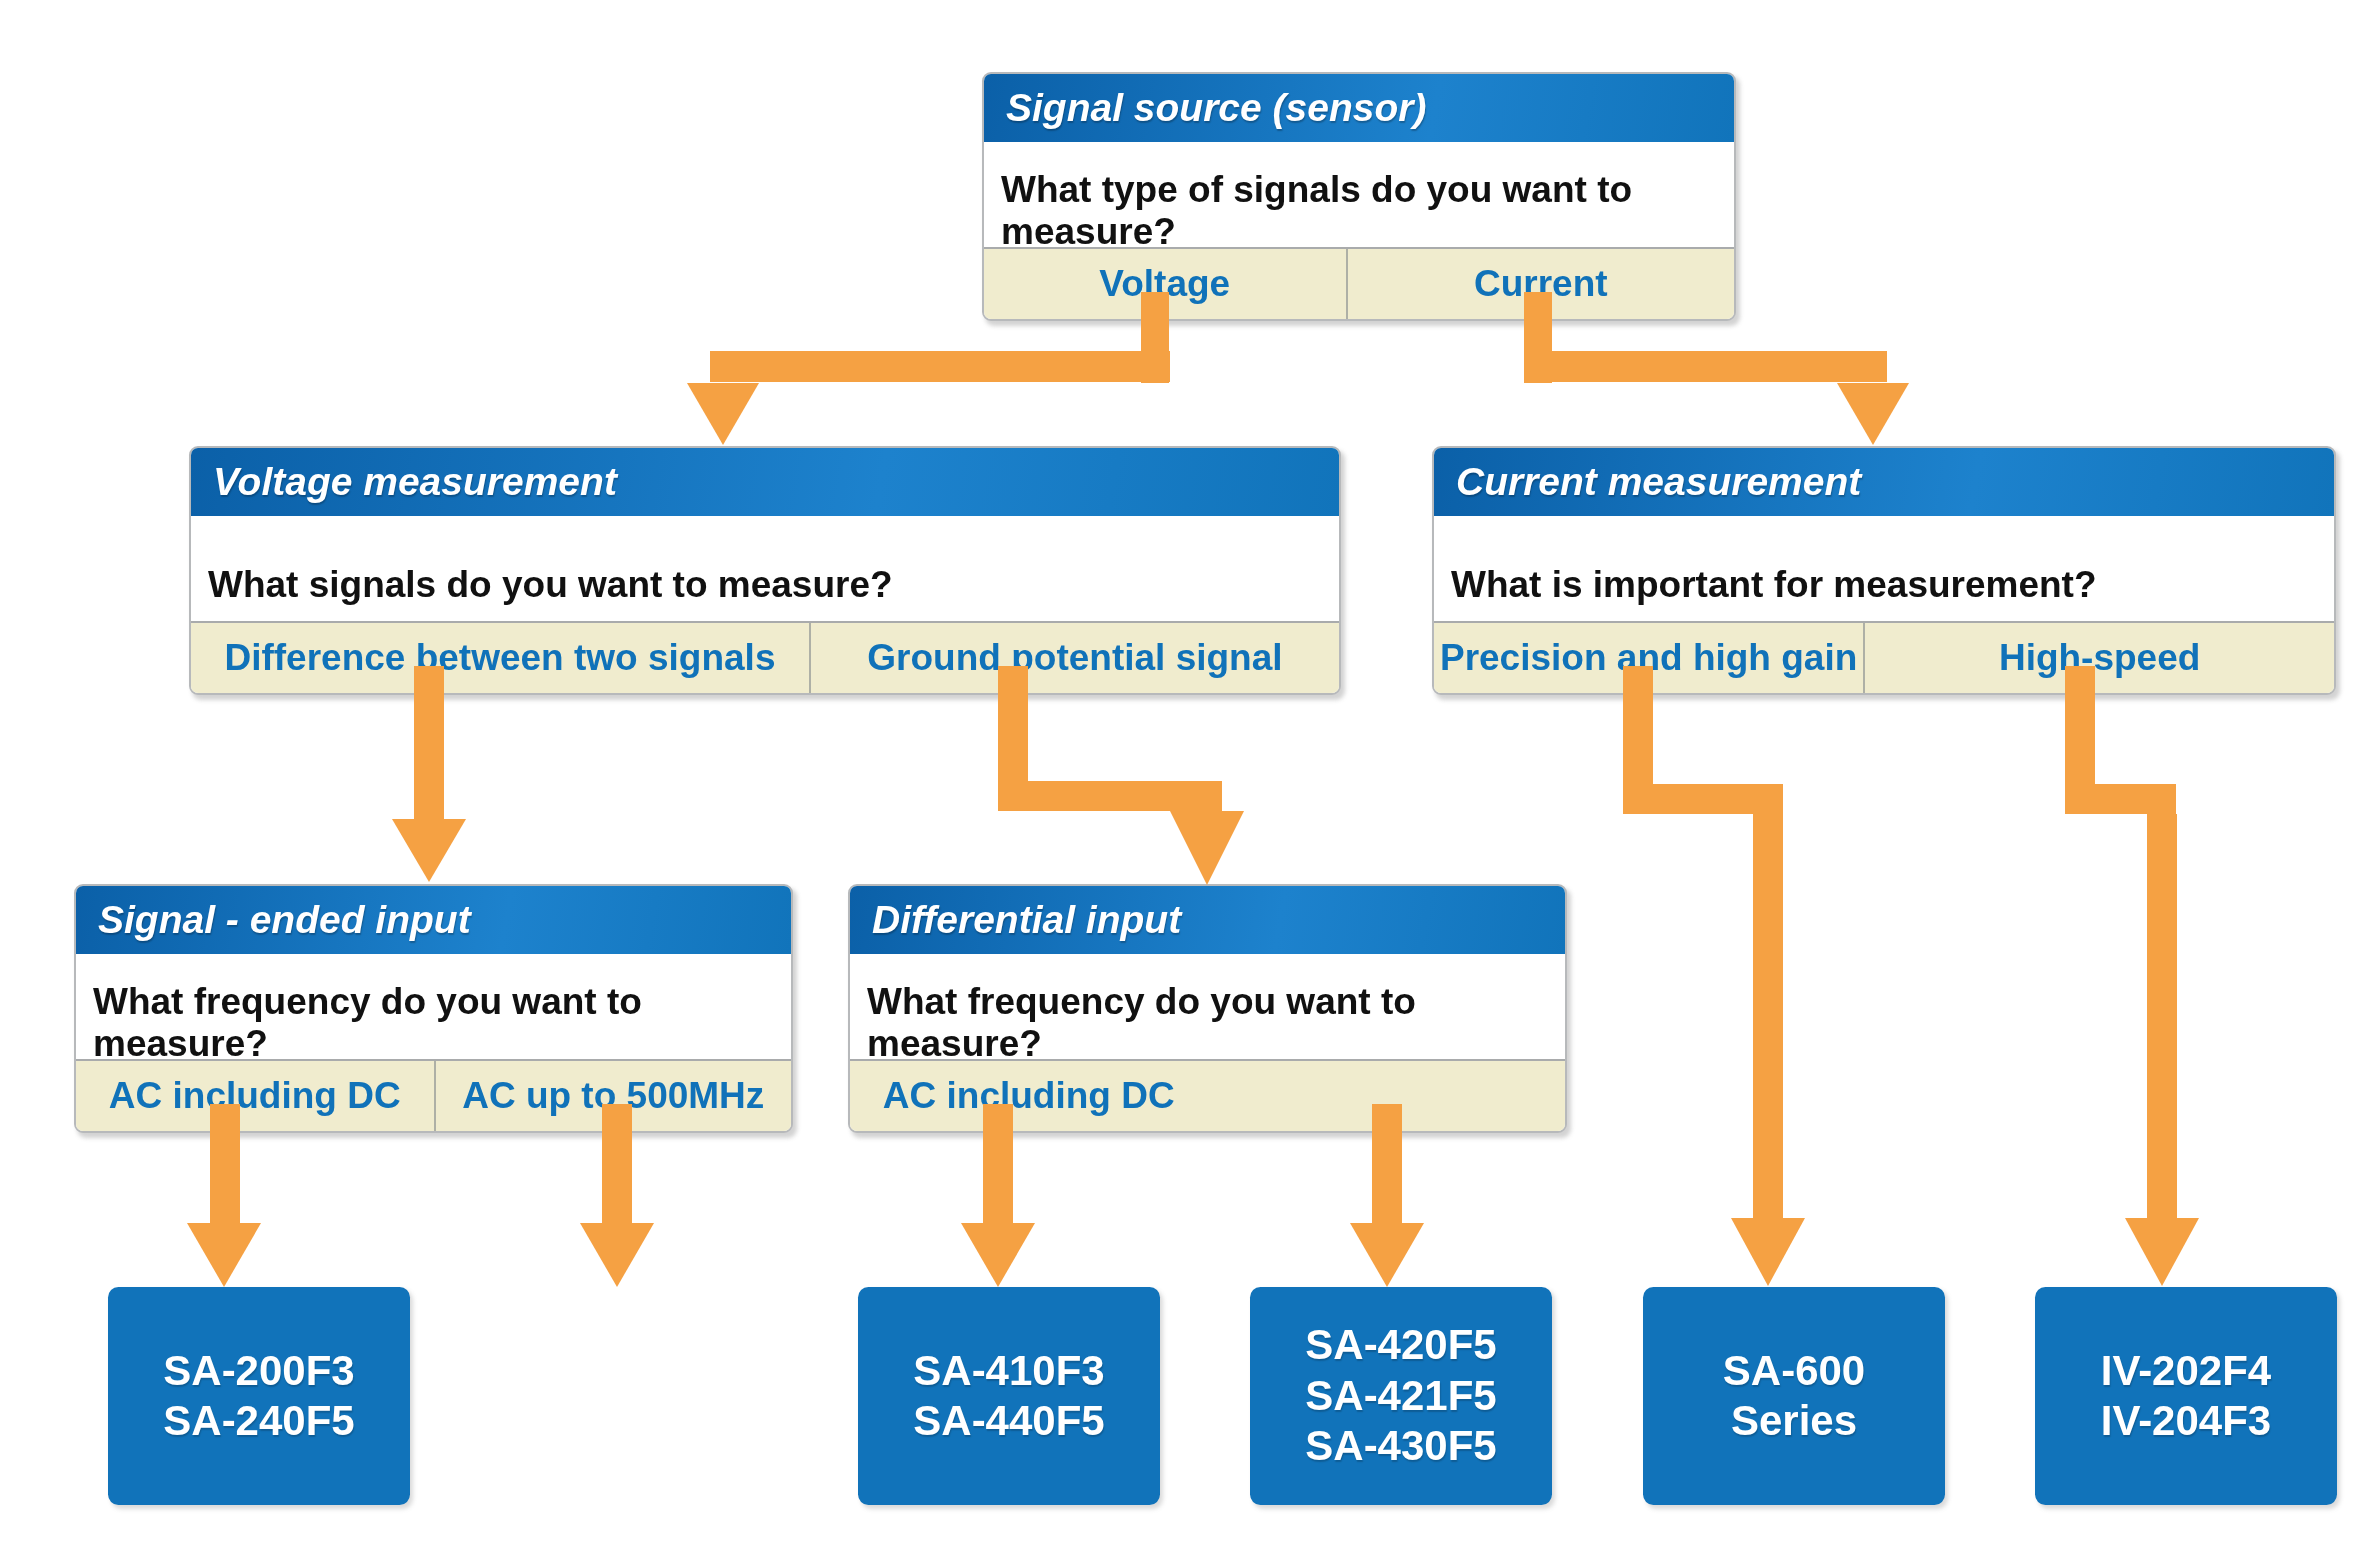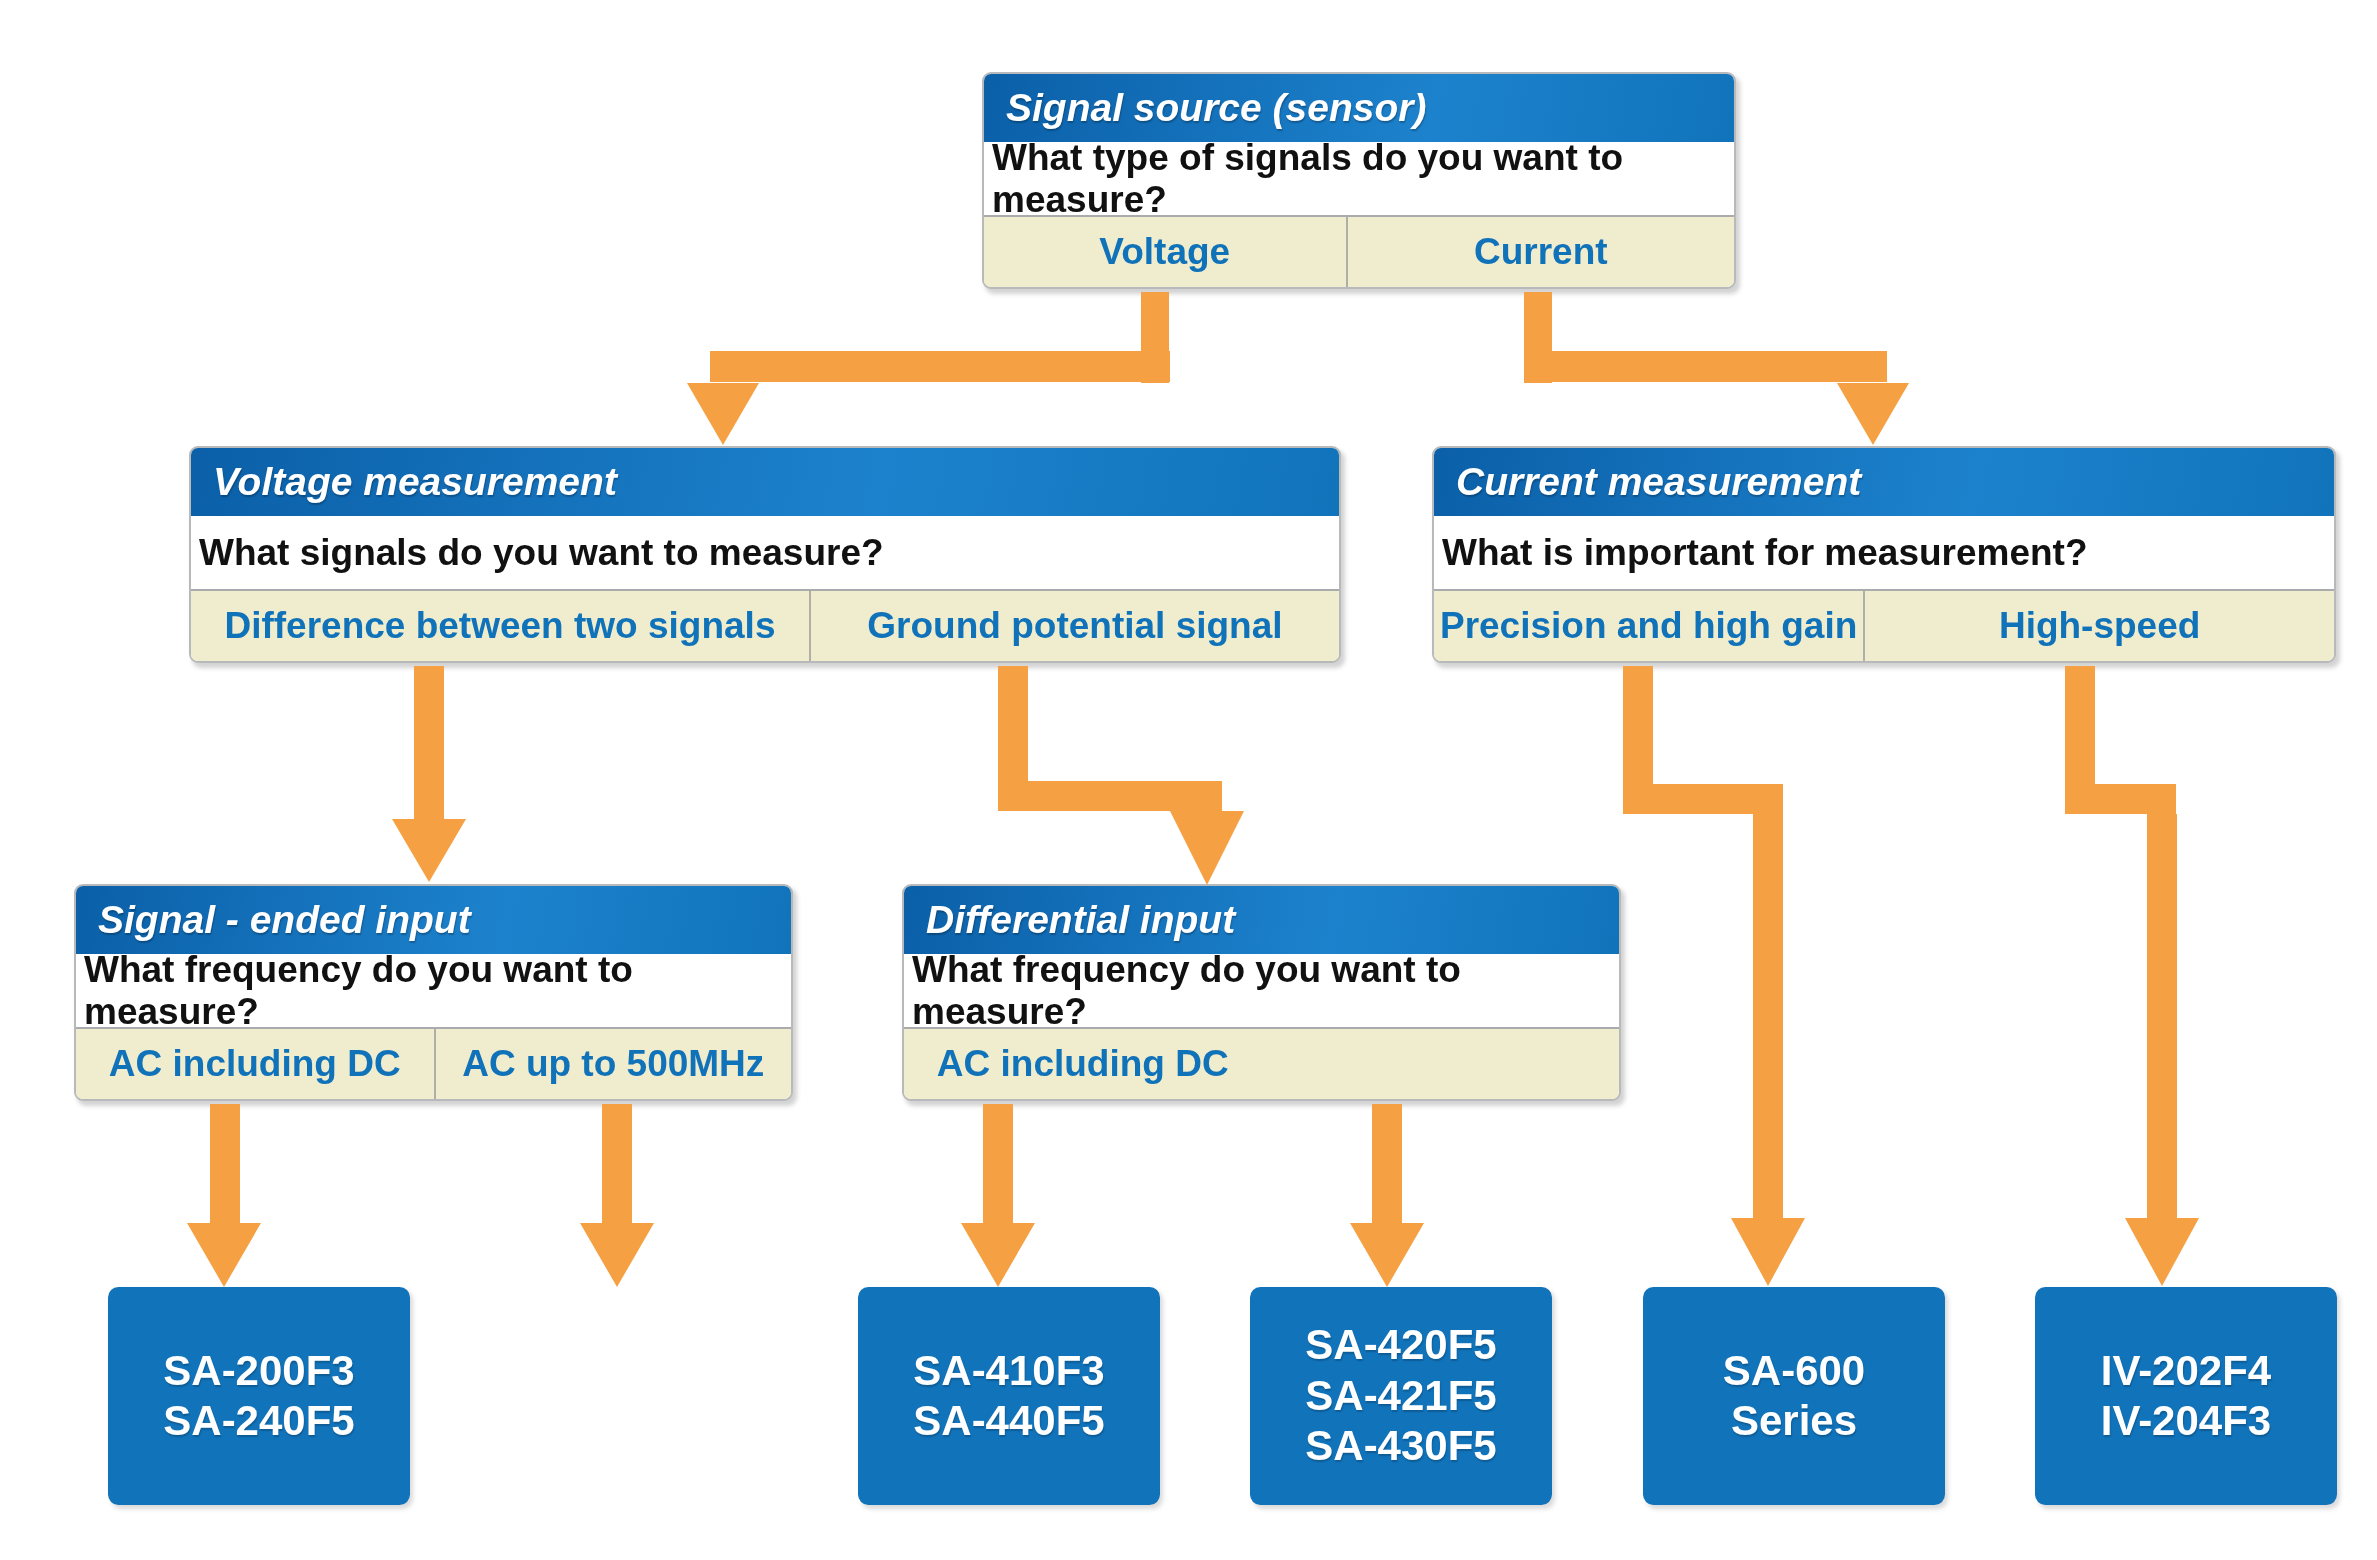--- a/index.html
+++ b/index.html
@@ -25,22 +25,22 @@
     padding-left:22px;
     font-size:39px; font-weight:bold;
     text-shadow:0.7px 1.5px 1.5px rgba(0,0,0,.25);
     font-style:italic;
   }
   .node-question {
     height:73px;
     background:#ffffff;
     color:var(--questionText);
     display:flex; align-items:center;
-    padding-left:8px;
-    font-size:37px; font-weight:bold;
+    padding-left:17px;
+    font-size:37px; font-weight:bold;margin-top:32px;
   }
   .node-options {
     height:70px;
     display:flex;
     background:var(--optionBg);
     border-top:2.2px solid #a9abac;
   }
   .node-option {
     display:flex; align-items:center; justify-content:center;
     color:var(--optionText);
@@ -113,21 +113,21 @@
     <div class="node-header">
       <span>Signal - ended input</span>
     </div>
     <div class="node-question">What frequency do you want to measure?</div>
     <div class="node-options">
       <div class="node-option" style="flex:0 0 50%;">AC including DC</div>
       <div class="node-option" style="flex:1;">AC up to 500MHz</div>
     </div>
   </div>
 
-  <div class="node" style="left:902px; top:884px; width:715px;">
+  <div class="node" style="left:848px; top:884px; width:715px;">
     <div class="node-header">
       <span>Differential input</span>
     </div>
     <div class="node-question">What frequency do you want to measure?</div>
     <div class="node-options">
       <div class="node-option" style="flex:0 0 50%;">AC including DC</div>
     </div>
   </div>
 
   <div class="result" style="left:74px;margin-left:34px;">SA-200F3

